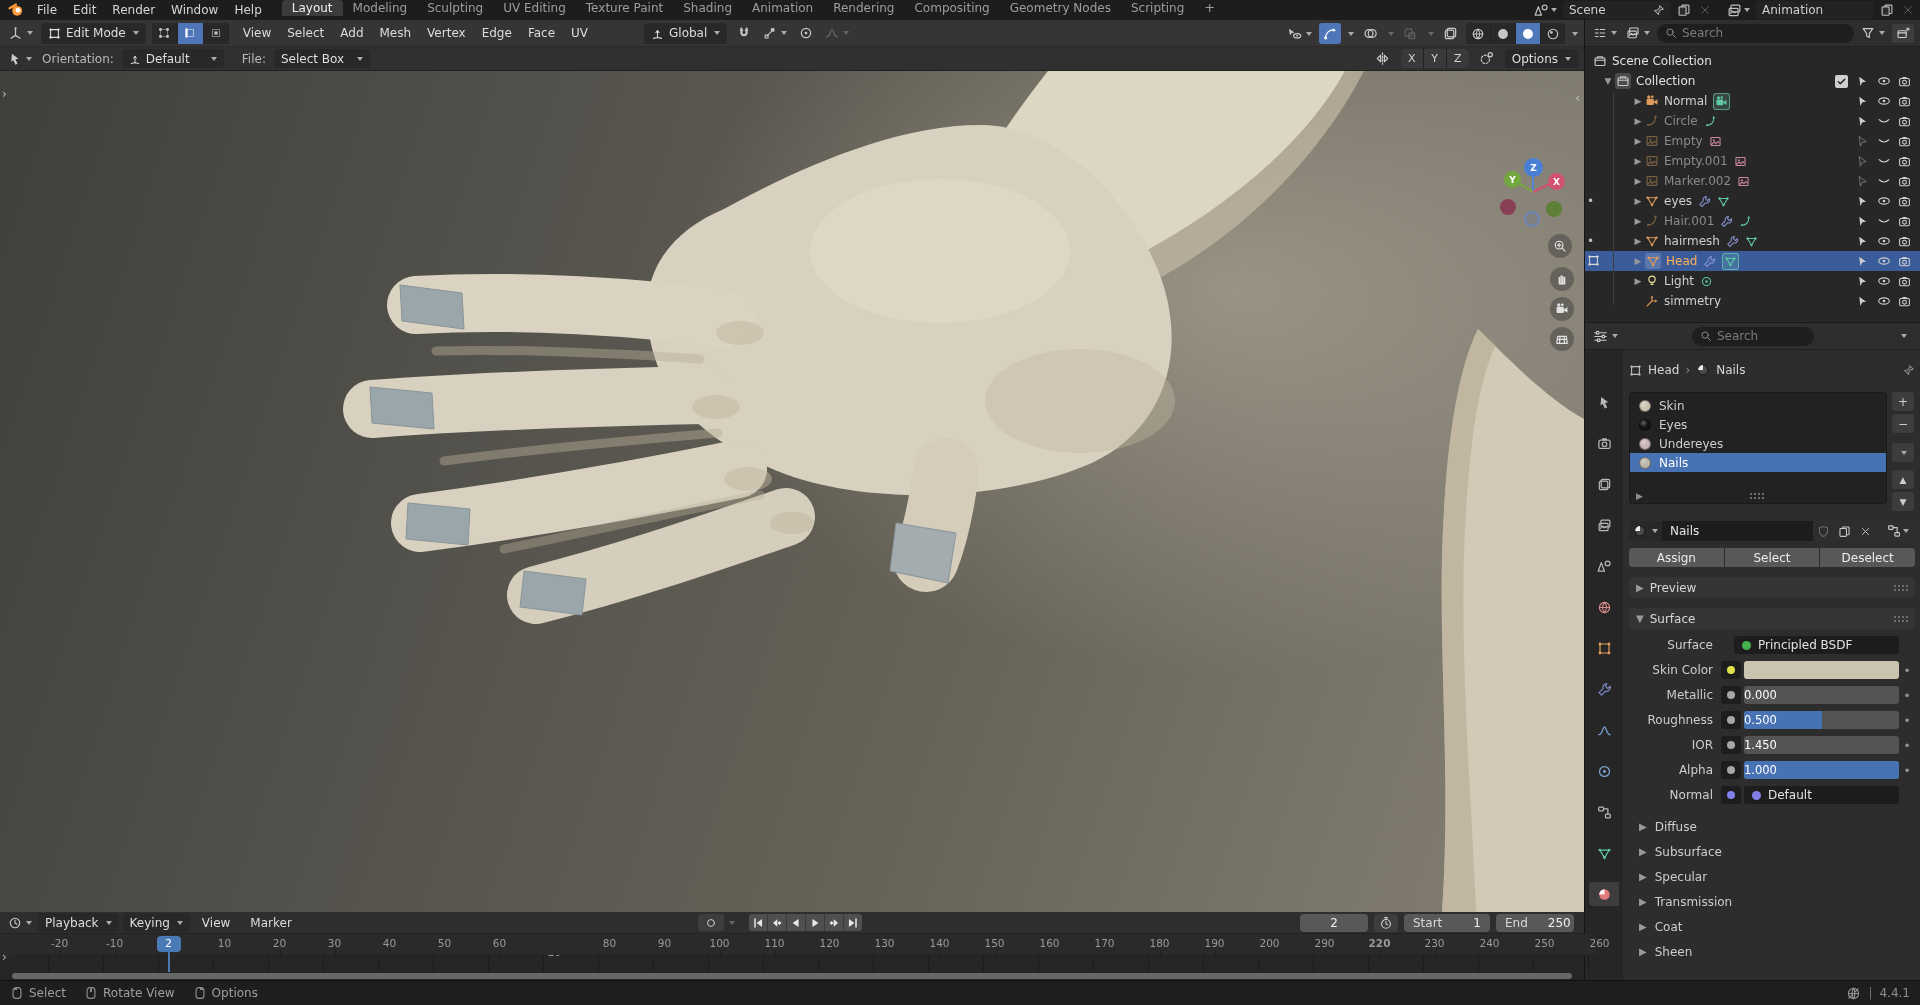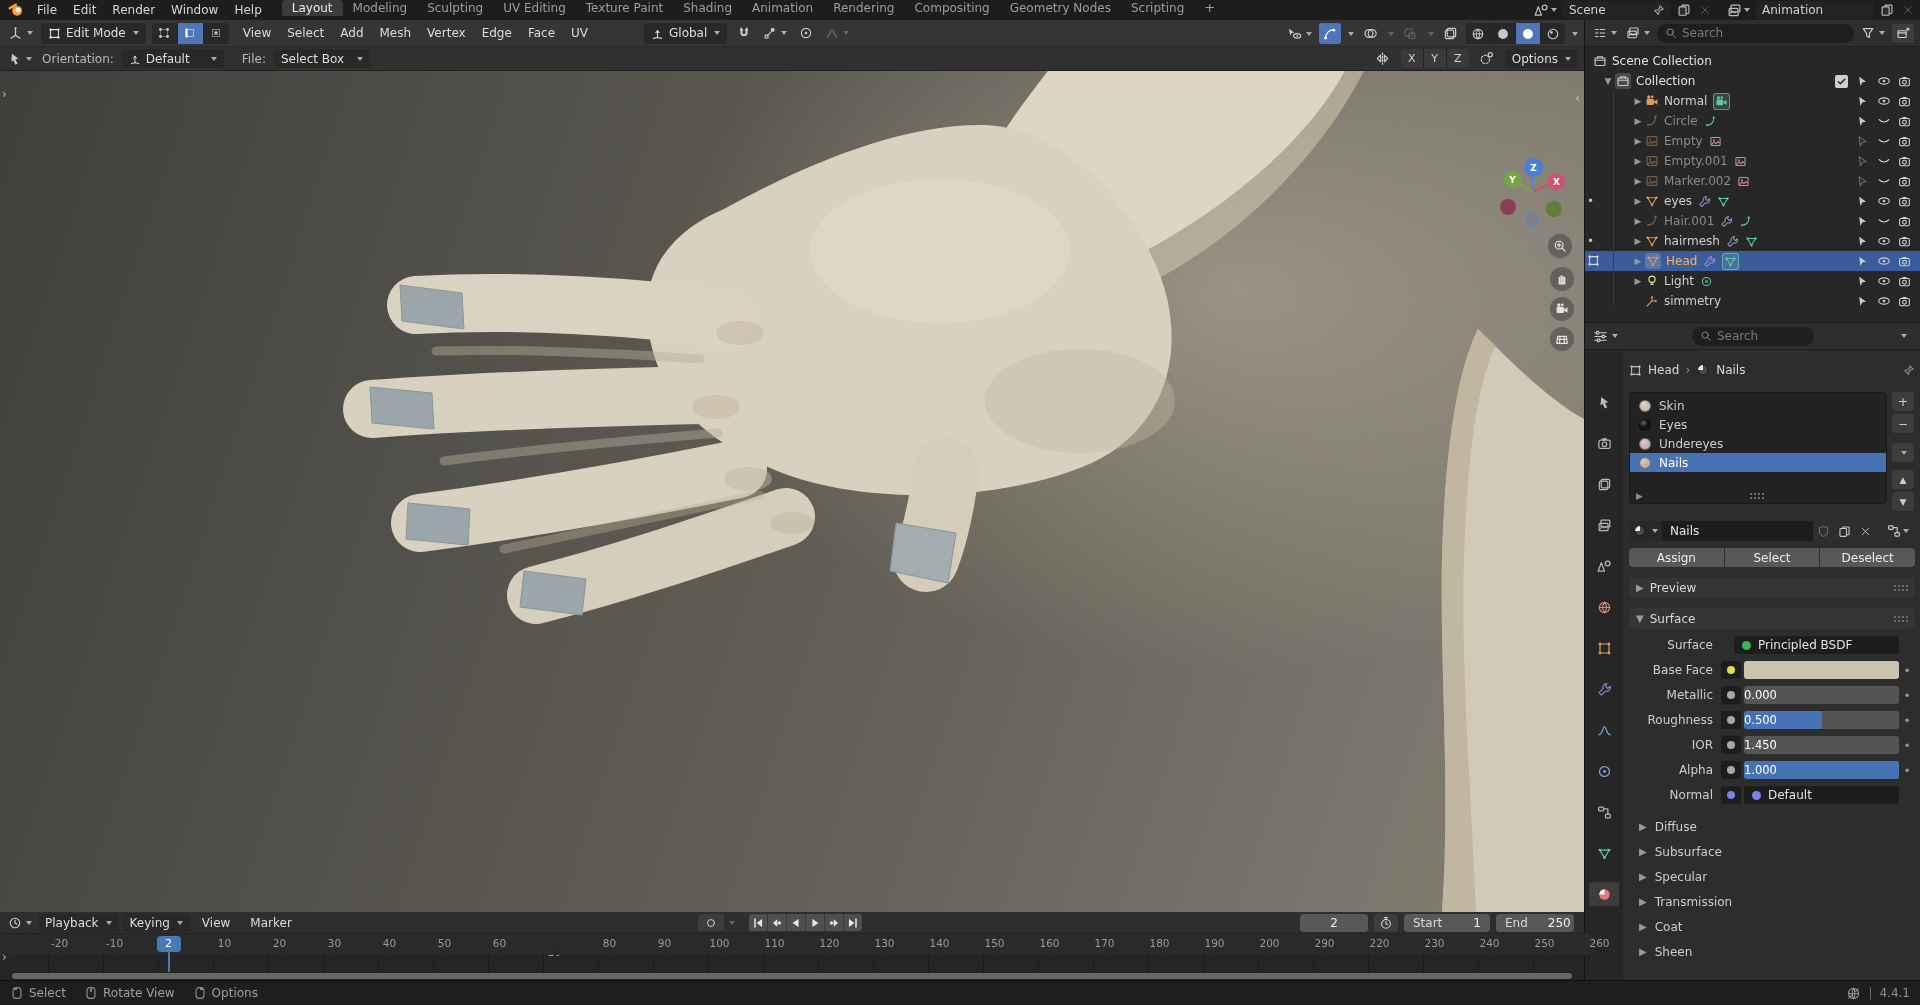--- a/index.html
+++ b/index.html
@@ -1326,21 +1326,21 @@
         <div class="prop-row">
           <span class="prop-label">Surface</span>
           <span style="width:13px"></span>
           <span class="pwidget nodew">
             <i style="width:9px;height:9px;border-radius:50%;background:#44b34f"></i>
             <span>Principled BSDF</span>
           </span>
           <span class="adot"></span>
         </div>
         <div class="prop-row">
-          <span class="prop-label">Base Face</span>
+          <span class="prop-label">Skin Color</span>
           <span class="socket">
             <i style="background:#e0e04a"></i>
           </span>
           <span class="pwidget" style="background:#c9c4af"></span>
           <span class="adot">•</span>
         </div>
         <div class="prop-row">
           <span class="prop-label">Metallic</span>
           <span class="socket">
             <i style="background:#a6a6a6"></i>
@@ -1522,21 +1522,21 @@
       <span class="rlabel" style="left: 817.5px;">120</span>
       <span class="rlabel" style="left: 872.5px;">130</span>
       <span class="rlabel" style="left: 927.5px;">140</span>
       <span class="rlabel" style="left: 982.5px;">150</span>
       <span class="rlabel" style="left: 1037.5px;">160</span>
       <span class="rlabel" style="left: 1092.5px;">170</span>
       <span class="rlabel" style="left: 1147.5px;">180</span>
       <span class="rlabel" style="left: 1202.5px;">190</span>
       <span class="rlabel" style="left: 1257.5px;">200</span>
       <span class="rlabel" style="left: 1312.5px;">290</span>
-      <span class="rlabel" style="left: 1367.5px;">220</span>
+      <span class="rlabel" style="left: 1367.5px; font-weight: bold;">220</span>
       <span class="rlabel" style="left: 1422.5px;">230</span>
       <span class="rlabel" style="left: 1477.5px;">240</span>
       <span class="rlabel" style="left: 1532.5px;">250</span>
       <span class="rlabel" style="left: 1587.5px;">260</span>
       <span class="rtick" style="left: 47.5px;"></span>
       <span class="rtick" style="left: 102.5px;"></span>
       <span class="rtick" style="left: 157.5px;"></span>
       <span class="rtick" style="left: 212.5px;"></span>
       <span class="rtick" style="left: 267.5px;"></span>
       <span class="rtick" style="left: 322.5px;"></span>

